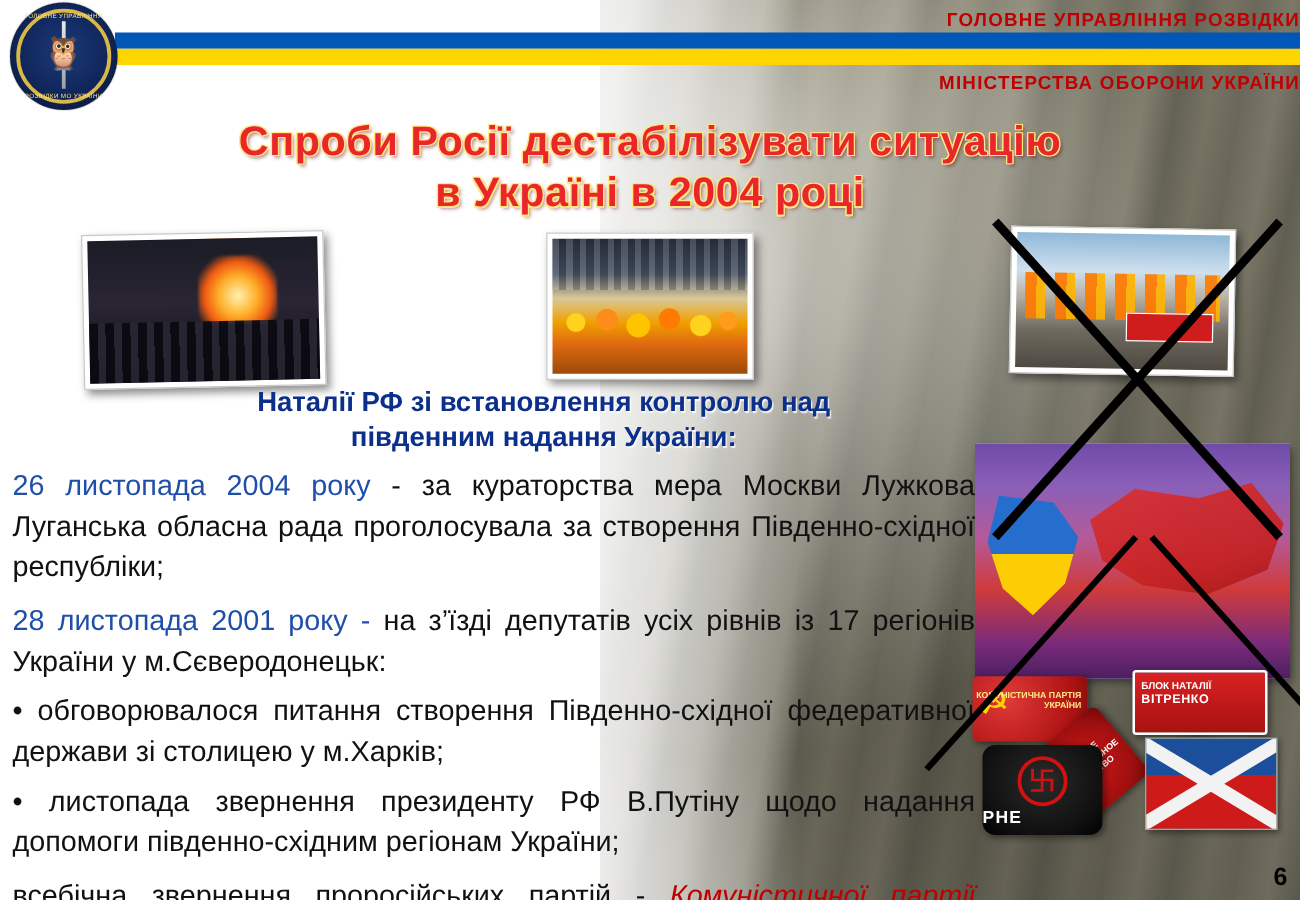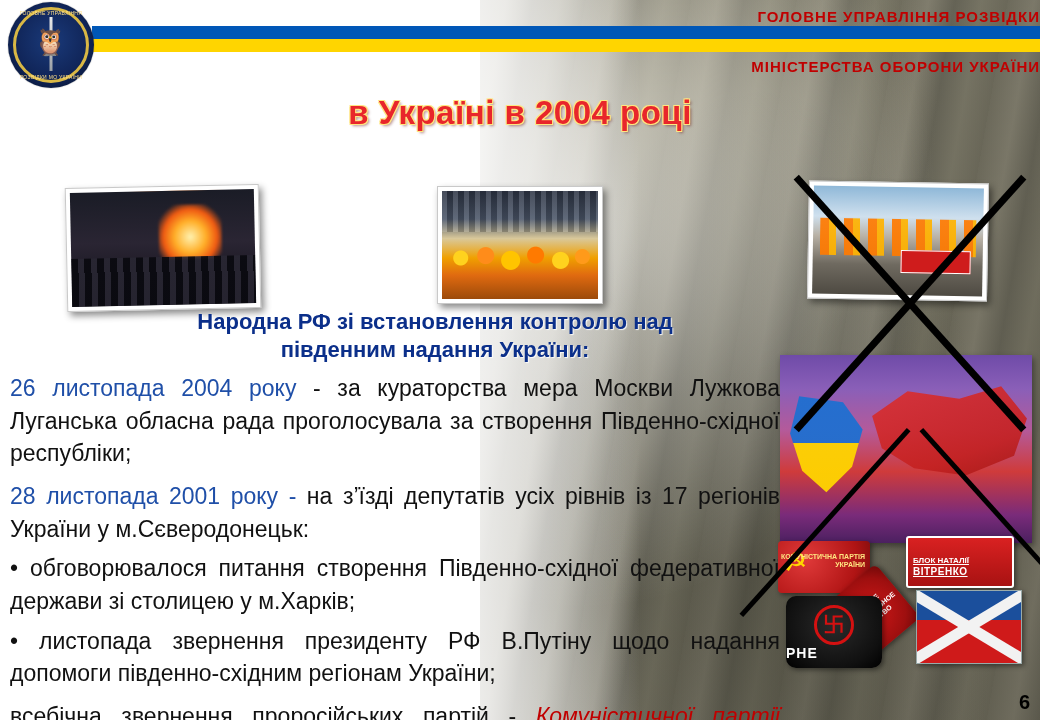--- a/index.html
+++ b/index.html
@@ -306,22 +306,22 @@
   }
 
   #logo-vitrenko {
     left: 906px; top: 536px; width: 104px; height: 48px;
     background: linear-gradient(to bottom, #d92121 0%, #a81212 100%);
     border: 2px solid #ffffff;
     border-radius: 3px;
     overflow: hidden;
   }
   #logo-vitrenko .txt {
-    position: absolute; left: 5px; top: 18px;
-    font-size: 8px; color: #ffffff; font-weight: bold; line-height: 1.25; text-decoration: underline;
+    position: absolute; left: 5px; top: 6px;
+    font-size: 8px; color: #ffffff; font-weight: bold; line-height: 1.25;
   }
   #logo-vitrenko .txt b { font-size: 10px; display: block; letter-spacing: .5px; }
 
   #logo-rne-small {
     left: 836px; top: 578px; width: 70px; height: 70px;
     background: radial-gradient(circle at 50% 50%, #d01818 0%, #9e0f0f 70%, #6d0808 100%);
     transform: rotate(-40deg);
     border-radius: 6px;
     overflow: hidden;
   }
@@ -404,35 +404,36 @@
     <div class="emblem">
       <div class="ring"></div>
       <div class="sword"></div>
       <div class="owl">🦉</div>
       <div class="txt-top">ГОЛОВНЕ УПРАВЛІННЯ</div>
       <div class="txt-bot">РОЗВІДКИ МО УКРАЇНИ</div>
     </div>
   </div>
 
   <div class="title">
+    <div>Спроби Росії дестабілізувати ситуацію</div>
     <div>в Україні в 2004 році</div>
   </div>
 
   <div class="photo" id="photo-maidan-fire">
     <div class="inner"></div>
   </div>
   <div class="photo" id="photo-flowers">
     <div class="inner"></div>
   </div>
   <div class="photo" id="photo-march">
     <div class="inner"></div>
   </div>
 
   <div class="subtitle">
-    <div>Народна РФ зі встановлення контролю над</div>
+    <div>Наталії РФ зі встановлення контролю над</div>
     <div>південним надання України:</div>
   </div>
 
   <div class="body-text">
     <p><span class="date-hl">26 листопада 2004 року</span><span> - за кураторства мера Москви Лужкова Луганська обласна рада проголосувала за створення Південно-східної республіки;</span></p>
     <p class="para-gap"><span class="date-hl">28 листопада 2001 року - </span><span>  на з’їзді депутатів усіх рівнів із 17 регіонів України у м.Сєверодонецьк:</span></p>
     <p>• обговорювалося питання створення Південно-східної федеративної держави зі столицею у м.Харків;</p>
     <p>• листопада звернення президенту РФ В.Путіну щодо надання допомоги південно-східним регіонам України;</p>
     <p class="para-gap"><span>всебічна звернення проросійських партій - </span><span class="ital">Комуністичної партії України, Блоку Наталії Вітренко “Народна опозиція”, неофашистської партії “Русское национальное единство”, воєнно-патріотичного клубу “Школа победы” .</span></p>
   </div>

